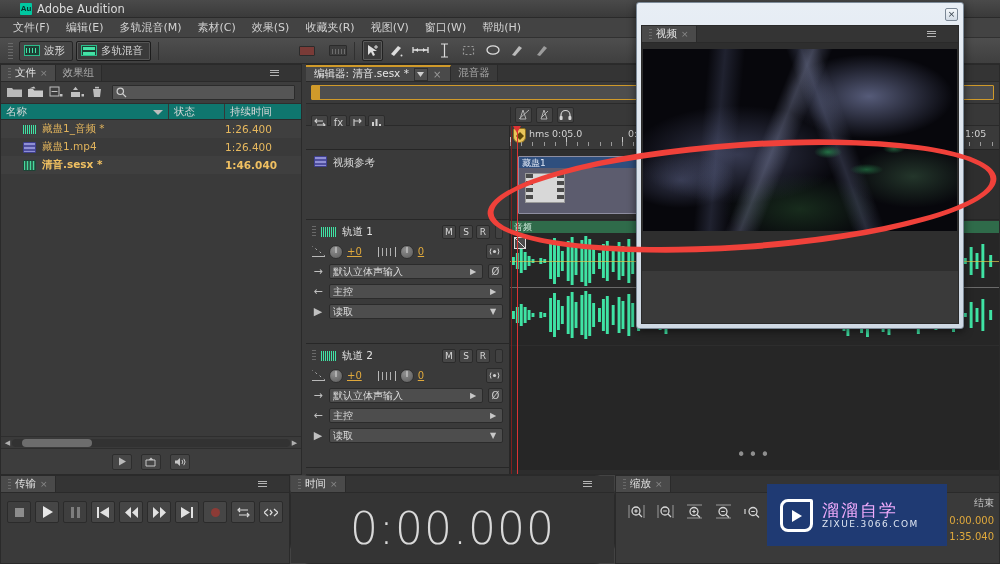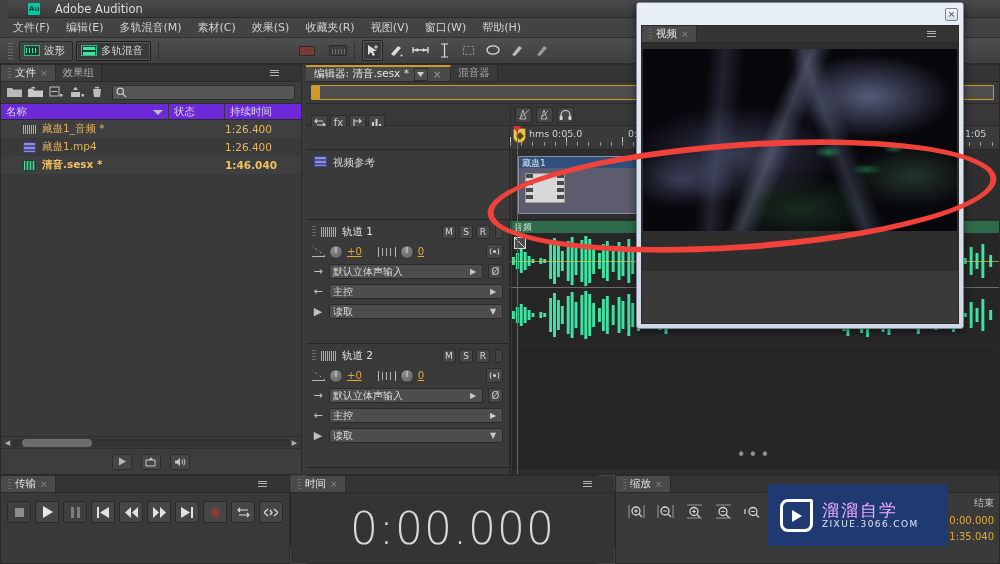--- a/index.html
+++ b/index.html
@@ -7,23 +7,22 @@
   body {
     font-family: "DejaVu Sans", "Liberation Sans", sans-serif;
     background:#3c3c3c; color:#c8c8c8; font-size:11px;
     position:relative;
   }
   .app { position:absolute; inset:0; background:#434343; }
 
   
   .titlebar {
     height:18px; background:linear-gradient(#4a4a4a,#3a3a3a);
-    display:flex; align-items:center; padding:0 20px; gap:15px;
+    display:flex; align-items:center; padding:0 20px; gap:5px;
     border-bottom:1px solid #2a2a2a;
-    margin-left:8px;
   }
   .au-logo {
     width:12px; height:12px; background:#00c8a0; color:#06322a;
     font-size:8px; font-weight:bold; display:flex; align-items:center;
     justify-content:center; border-radius:1px; font-family:"Liberation Sans",sans-serif;
   }
   .app-title { font-size:11.5px; color:#dcdcdc; }
 
   
   .menubar {
@@ -98,21 +97,21 @@
   .searchbox{
     flex:1; height:15px; background:#555; border:1px solid #2b2b2b; border-radius:1px;
     display:flex; align-items:center; padding-left:3px; gap:3px;
   }
   .searchbox svg{flex:none;}
   .searchbox input{
     flex:1;background:transparent;border:0;outline:none;color:#ddd;font-size:10px;
     font-family:inherit; height:13px;
   }
   .files-head {
-    height:16px; display:flex; align-items:center; background:#6d28d9;
+    height:16px; display:flex; align-items:center; background:#0f766e;
     border-bottom:1px solid #2b2b2b; font-size:10.5px; color:#d8d8d8;text-align:center;
   }
   .fh { padding:0 5px; position:relative; height:100%; display:flex; align-items:center;}
   .fh.name { flex:1; border-right:1px solid #373737; }
   .fh.status { width:56px; border-right:1px solid #373737; }
   .fh.dur { width:76px; }
   .sortcar { position:absolute; right:5px; top:6px; border-left:5px solid transparent;
              border-right:5px solid transparent; border-top:5px solid #bdbdbd; }
   .files-body { flex:1; background:#3a3a3a; overflow:hidden; position:relative;}
   .frow { height:18px; display:flex; align-items:center; font-size:10.5px; }

